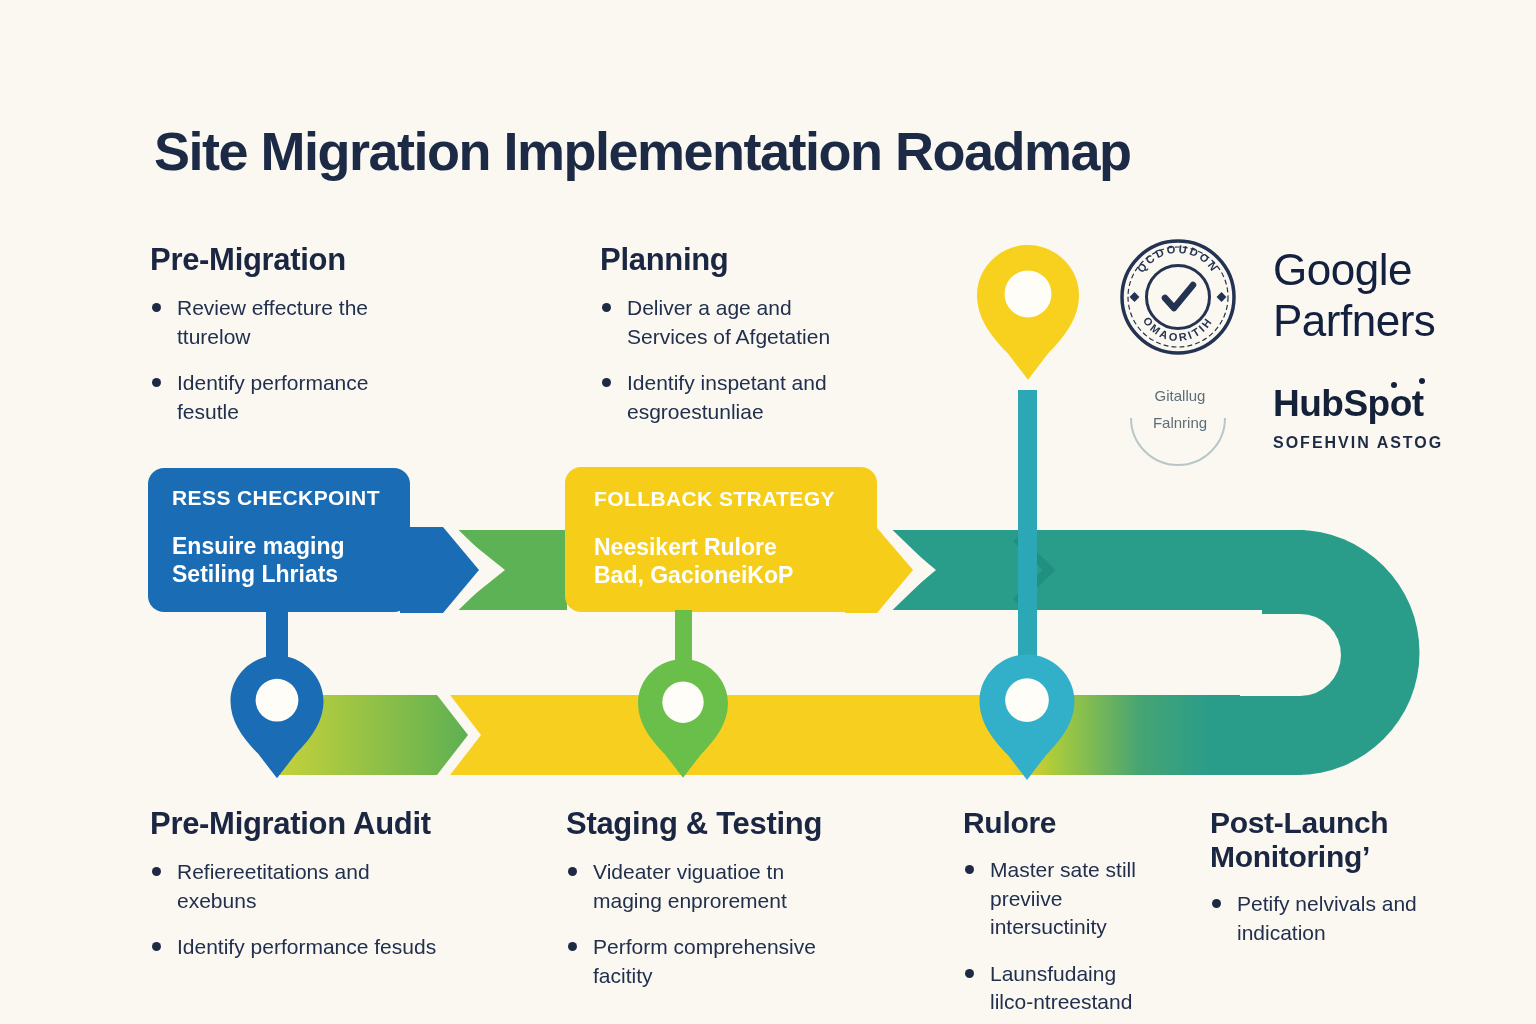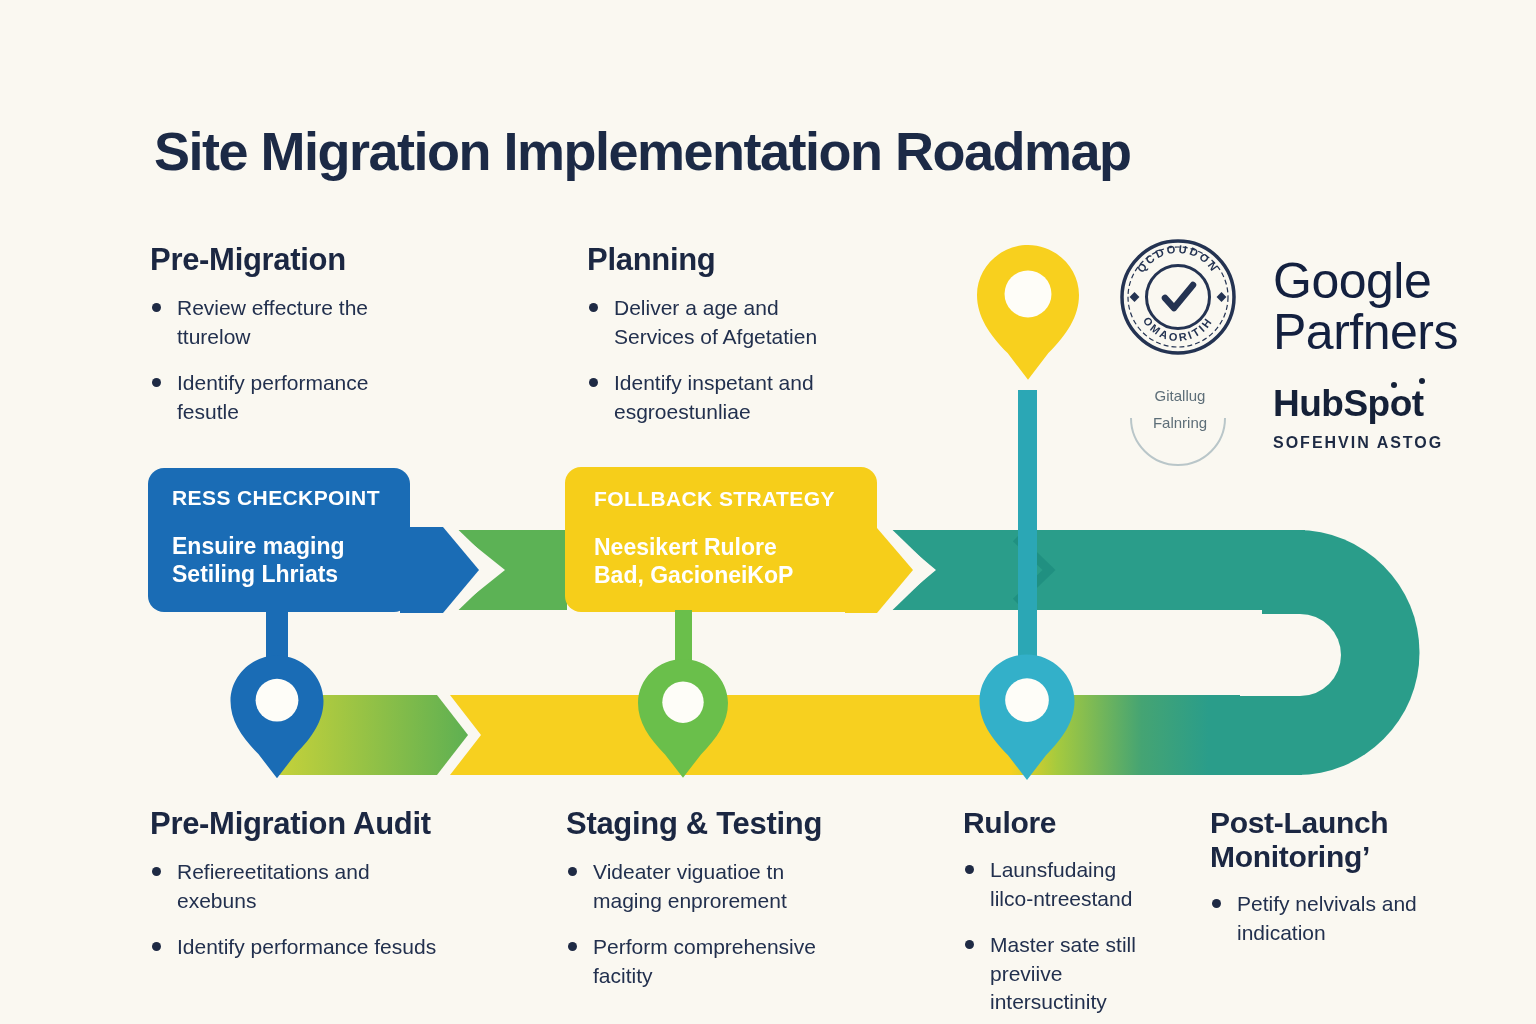--- a/index.html
+++ b/index.html
@@ -27,33 +27,33 @@
   .section li::before{
     content:"";position:absolute;left:2px;top:9px;width:9px;height:9px;
     border-radius:50%;background:#1e2a44;
   }
   
   .callout-text{z-index:3;color:#ffffff;}
   .callout-text .c-title{font-size:21px;font-weight:700;letter-spacing:0.4px;}
   .callout-text .c-line{font-size:23px;font-weight:700;line-height:28px;}
   .callout-text .c-body{margin-top:22px;}
   
-  .google-logo{left:1273px;top:256px;font-size:50px;line-height:51px;color:#13203f;letter-spacing:-0.5px;}
+  .google-logo{left:1273px;top:244px;font-size:44px;line-height:51px;color:#13203f;letter-spacing:-0.5px;}
   .hubspot-logo{left:1273px;top:383px;}
   .hubspot-name{position:relative;font-size:37px;font-weight:700;color:#152138;letter-spacing:-0.5px;}
   .hs-dot{position:absolute;width:6px;height:6px;border-radius:50%;background:#152138;}
   .hs-dot.d1{left:118px;top:-1px;}
   .hs-dot.d2{left:146px;top:-5px;}
   .hubspot-sub{margin-top:9px;font-size:16px;font-weight:700;letter-spacing:2px;color:#1d2a44;}
   .seal-text{left:1110px;top:382px;width:140px;text-align:center;z-index:3;
     font-size:15px;line-height:27px;color:#5d6e78;}
   
   .ts0{left:150px;top:242px;width:330px;}
   .ts0 li{width:250px;}
-  .ts1{left:587px;top:242px;width:330px;}
+  .ts1{left:600px;top:242px;width:330px;}
   .ts1 li{width:235px;}
   .bs0{left:150px;top:806px;width:380px;}
   .bs0 li{width:270px;}
   .bs1{left:566px;top:806px;width:340px;}
   .bs1 li{width:265px;}
   .bs2{left:963px;top:806px;width:230px;}
   .bs2 li{width:165px;}
   .bs3{left:1210px;top:806px;width:240px;}
   .bs3 h2{width:220px;}
   .bs3 li{width:200px;}
@@ -201,22 +201,22 @@
     <h2>Staging &amp; Testing</h2>
     <ul>
       <li>Videater viguatioe tn maging enprorement</li>
       <li>Perform comprehensive facitity</li>
     </ul>
   </div>
 
   <div class="abs section bs2">
     <h2>Rulore</h2>
     <ul>
+      <li>Master sate still previive intersuctinity</li>
       <li>Launsfudaing lilco-ntreestand</li>
-      <li>Master sate still previive intersuctinity</li>
     </ul>
   </div>
 
   <div class="abs section bs3">
     <h2>Post-Launch Monitoring’</h2>
     <ul>
       <li>Petify nelvivals and indication</li>
     </ul>
   </div>
 

